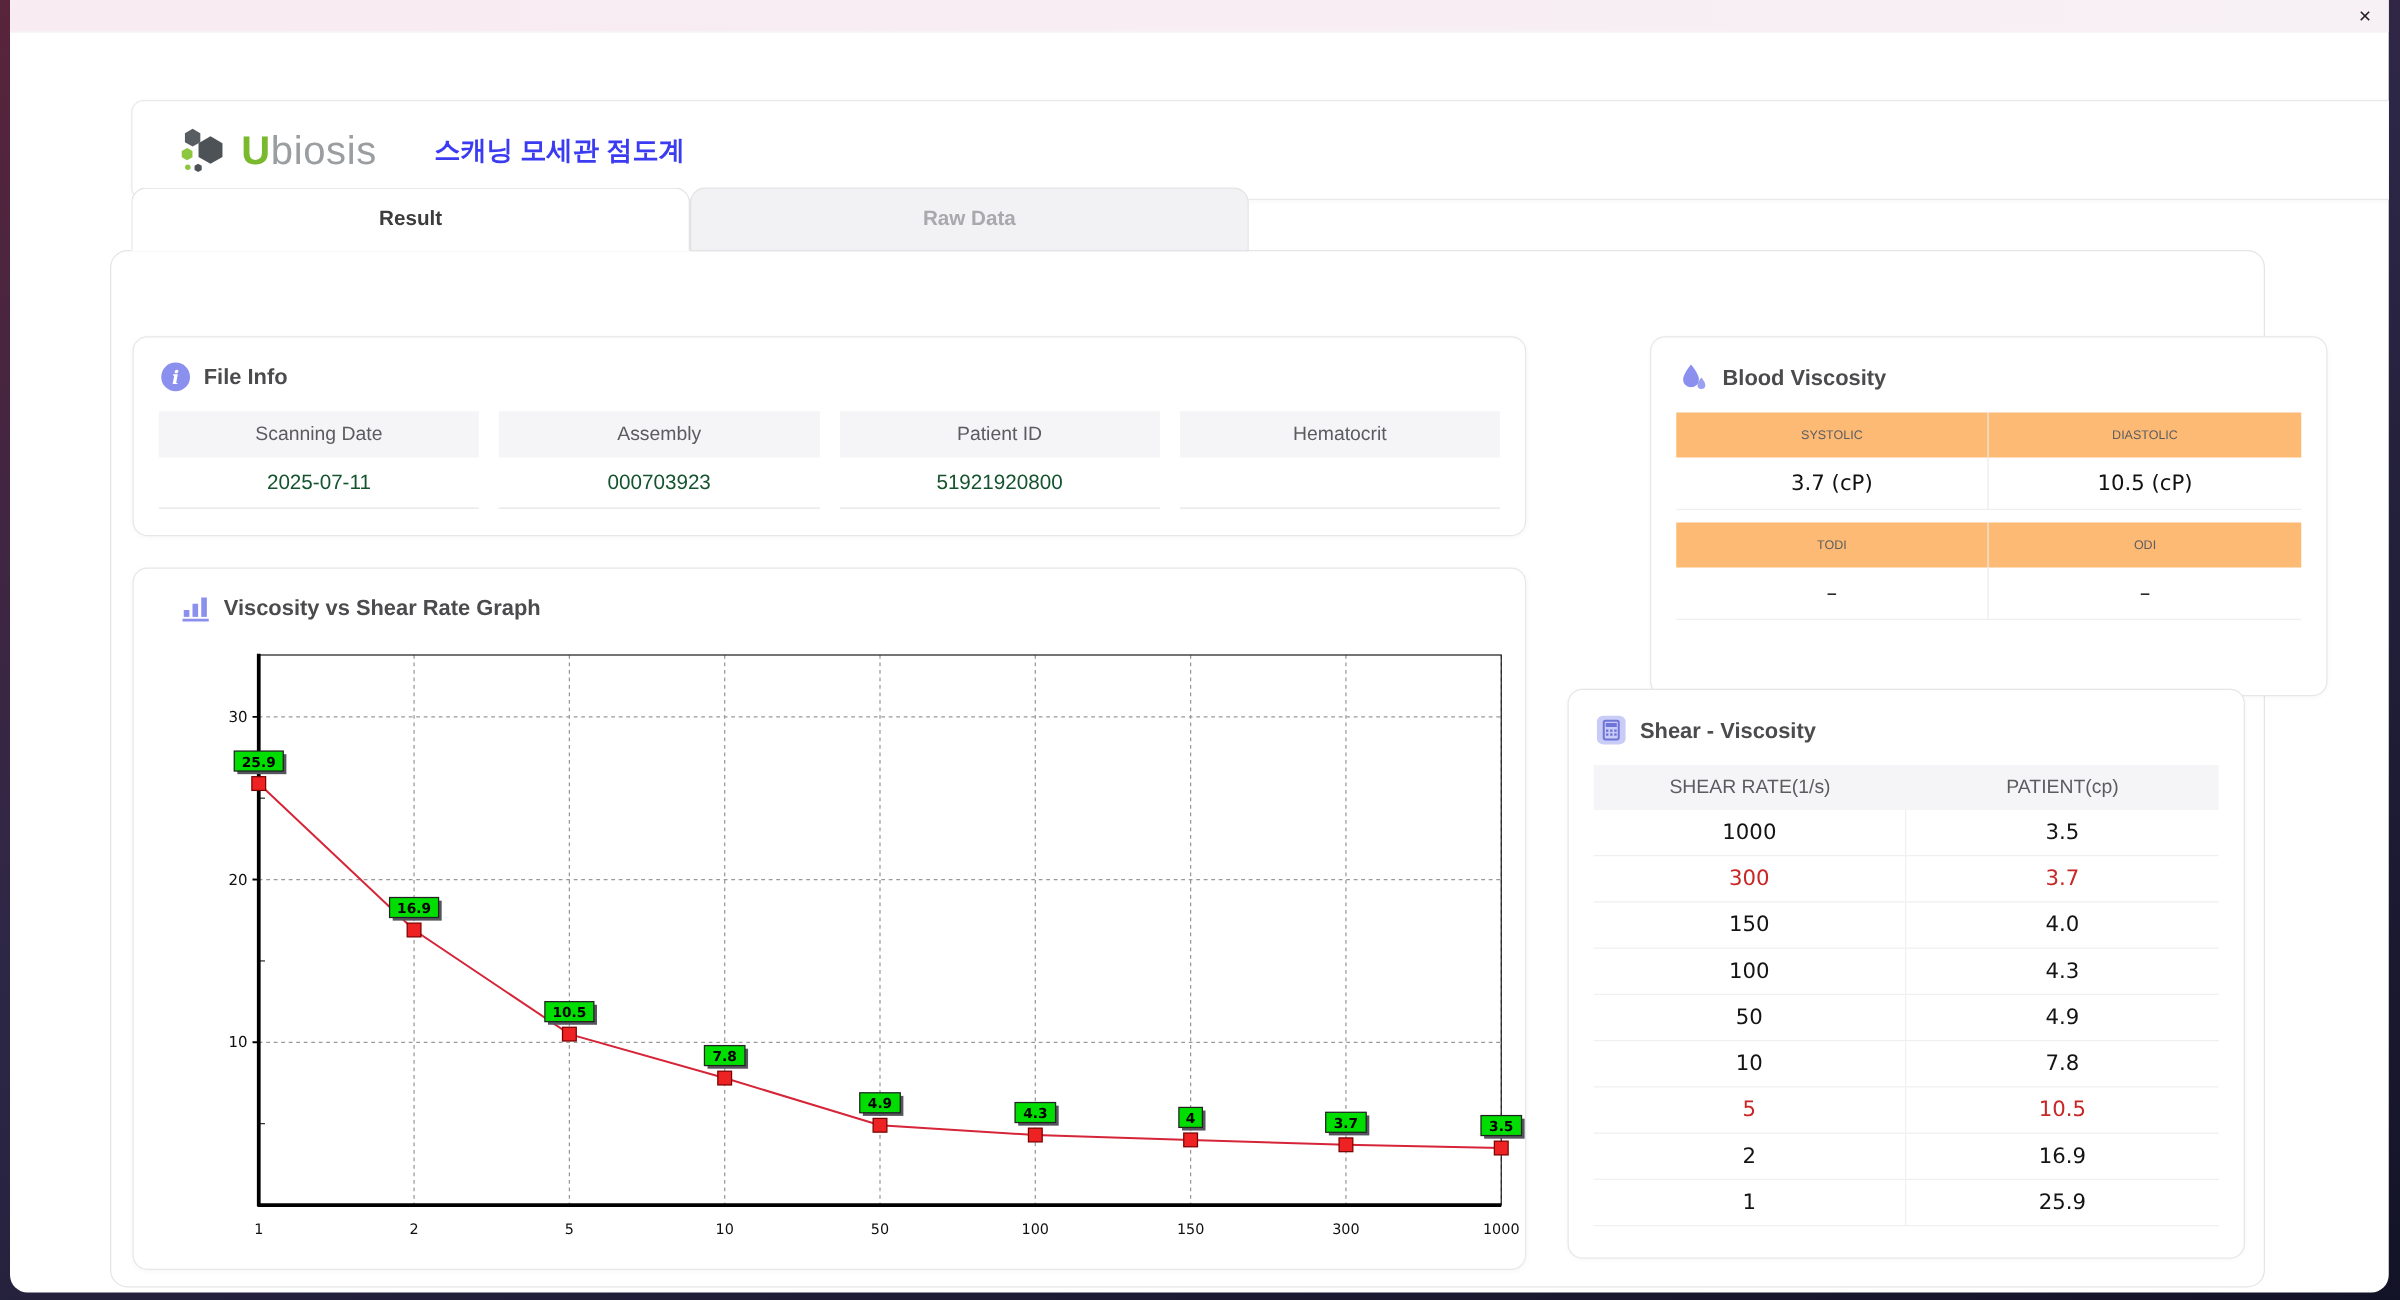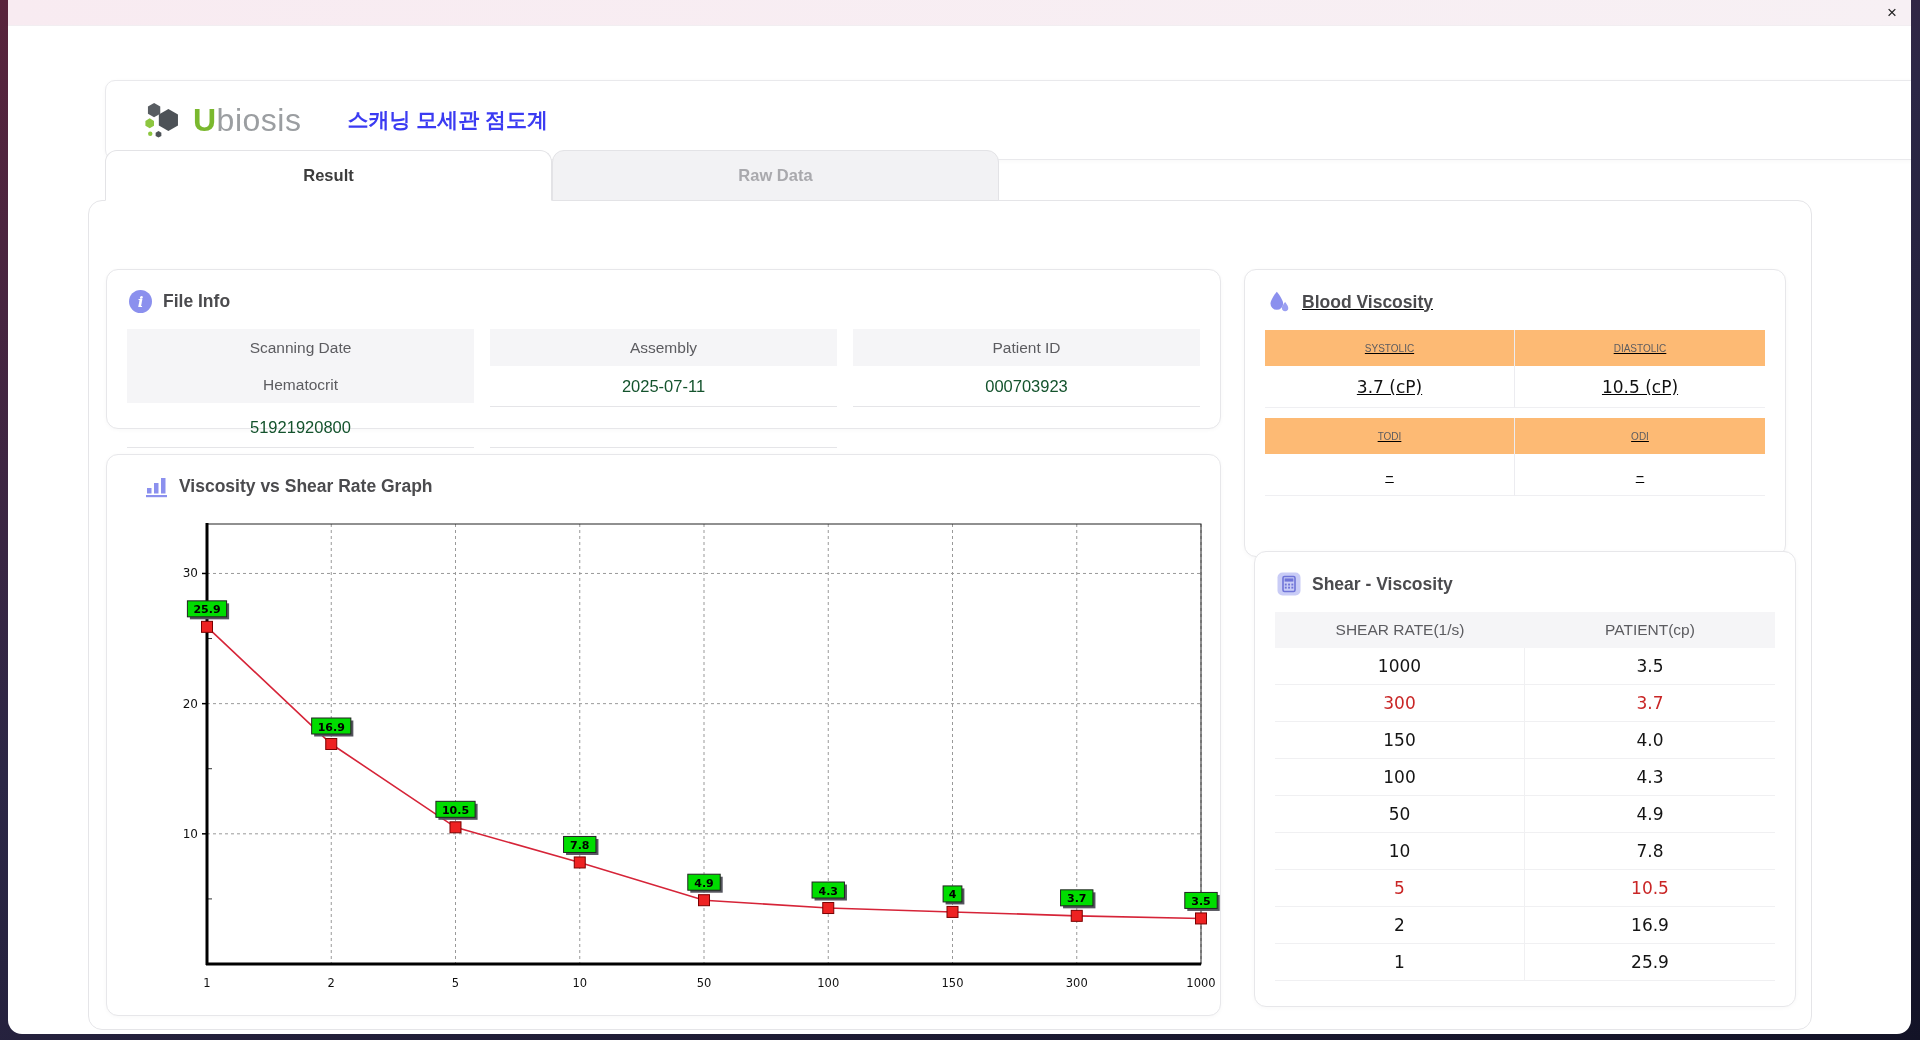--- a/index.html
+++ b/index.html
@@ -24,30 +24,30 @@
   .tab{width:447px;height:51px;display:flex;align-items:center;justify-content:center;
     font-size:16.5px;font-weight:bold;border:1px solid #e3e3e6;border-radius:12px 12px 0 0;}
   .tab.active{background:#fff;color:#3c3c3c;border-bottom:1px solid #fff;margin-bottom:-1px;}
   .tab.inactive{background:#f2f2f4;color:#a9a9ad;}
 
   .main-panel{position:absolute;left:80px;top:200px;width:1724px;height:830px;
     border:1px solid #e5e5e8;border-radius:14px;background:#fff;}
   .card{position:absolute;background:#fff;border:1px solid #e7e7ea;border-radius:12px;box-shadow:0 1px 4px rgba(0,0,0,.03);}
   .file-info-card{left:17px;top:68px;width:1115px;height:160px;}
   .graph-card{left:17px;top:253px;width:1115px;height:562px;padding-left:16px;}
-  .bv-card{left:1155px;top:68px;width:542px;height:288px;text-decoration:underline;}
+  .bv-card{left:1231px;top:68px;width:542px;height:288px;}
   .sv-card{left:1165px;top:350px;width:542px;height:456px;}
 
   .card-head{display:flex;align-items:center;gap:11px;margin:20px 0 0 22px;}
   .card-title{font-size:17.5px;font-weight:bold;color:#4b4b4e;}
   .icon-circle{width:23px;height:23px;border-radius:50%;background:#8b90ee;color:#fff;display:flex;
     align-items:center;justify-content:center;font-family:"DejaVu Serif",serif;font-style:italic;
     font-weight:bold;font-size:15px;flex:0 0 auto;}
 
-  .fi-grid{display:grid;grid-template-columns:repeat(3,1fr);column-gap:16px;margin:16px 20px 0 20px;}
+  .fi-grid{display:grid;grid-template-columns:repeat(4,1fr);column-gap:16px;margin:16px 20px 0 20px;}
   .fi-label{background:#f5f5f7;height:37px;display:flex;align-items:center;justify-content:center;
     color:#5c5c60;font-size:15.5px;}
   .fi-value{height:41px;display:flex;align-items:center;justify-content:center;font-size:16.5px;
     color:#14532d;border-bottom:1px solid #e5e5e8;font-family:Liberation Sans, sans-serif;}
 
   .bv-table{margin:16px 20px 0 20px;}
   .bv-group{margin-bottom:10px;}
   .bv-row{display:grid;grid-template-columns:1fr 1fr;}
   .bv-h{background:#fdba74;height:36px;display:flex;align-items:center;justify-content:center;
     color:#5c5c60;font-size:10px;}

